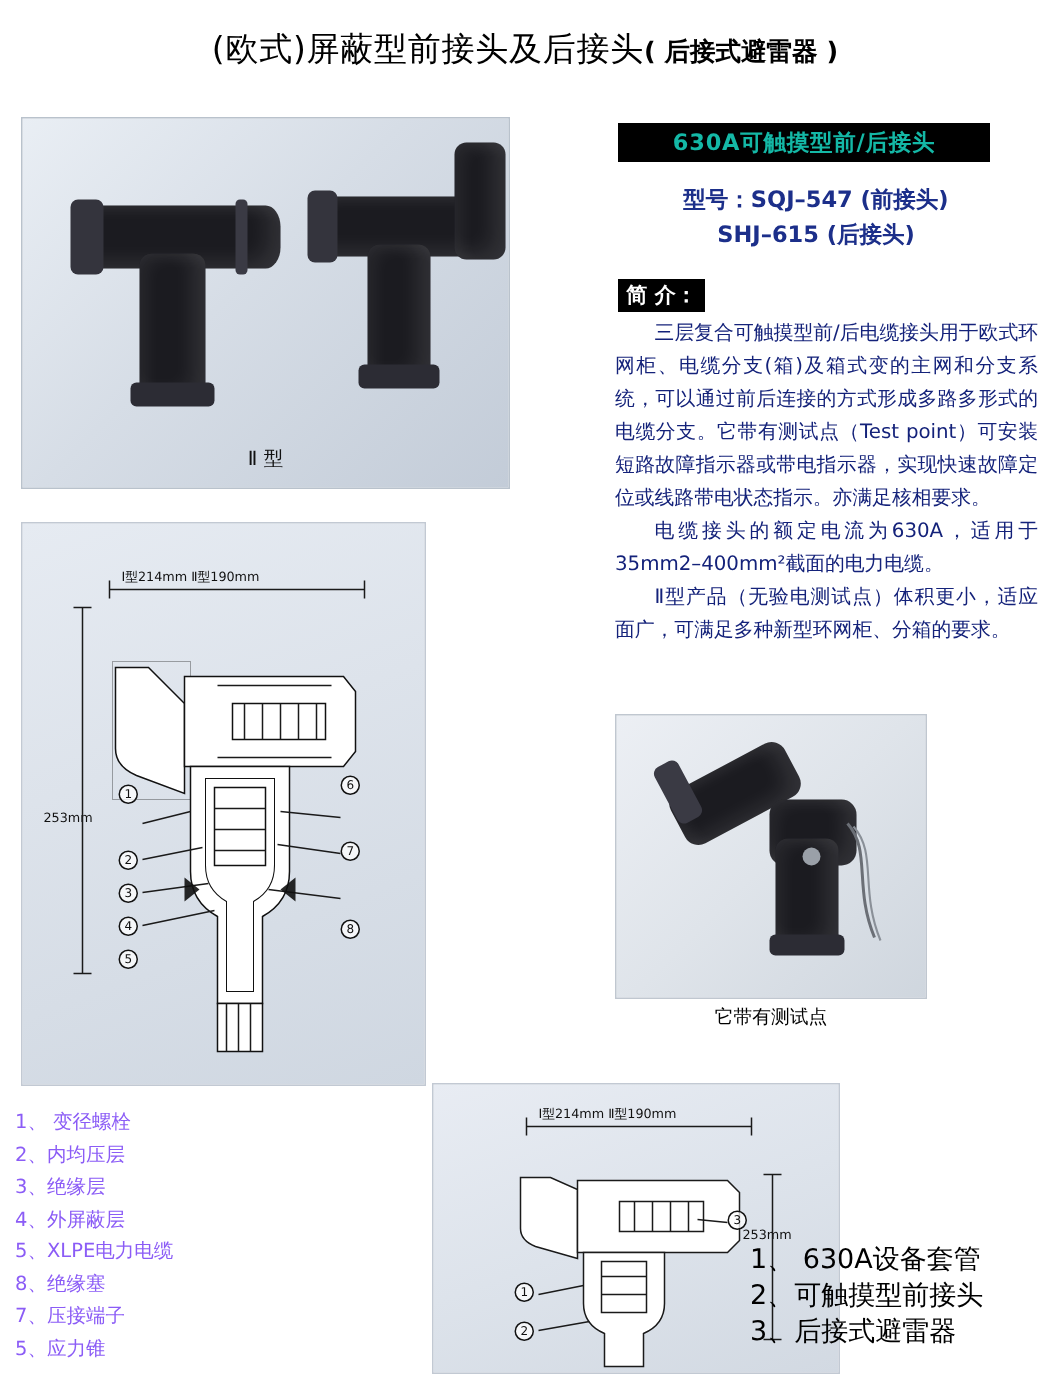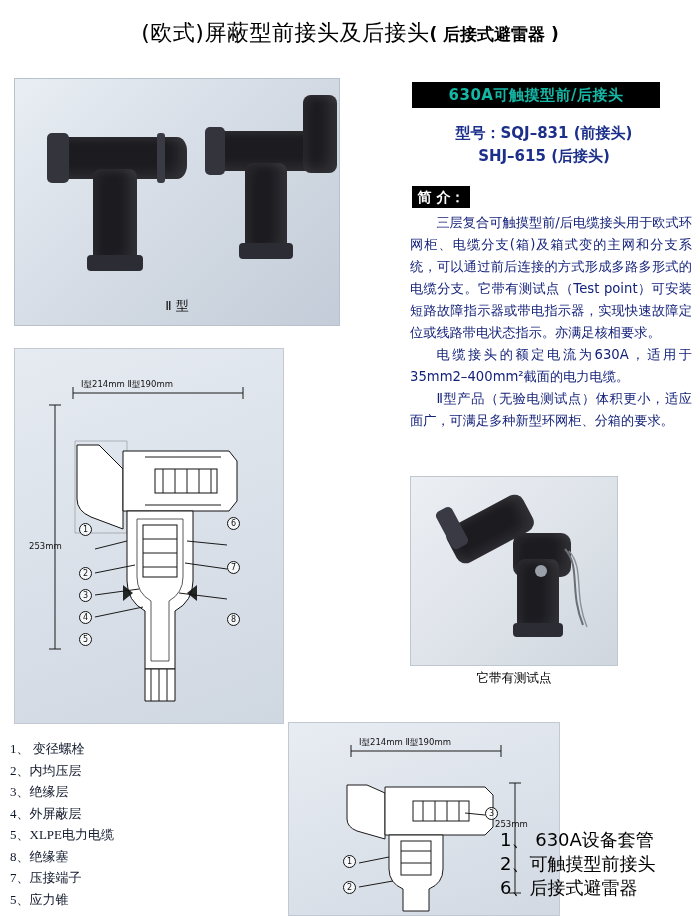--- a/index.html
+++ b/index.html
@@ -101,21 +101,21 @@
   .dim-label { position: absolute; font-size: 8.5px; color: #111; white-space: nowrap; }
   .callout {
     position: absolute; width: 13px; height: 13px; border: 1px solid #111;
     border-radius: 50%; font-size: 8px; line-height: 11px; text-align: center;
     background: rgba(255,255,255,.75); color: #111;
   }
 
   
   .legend-left {
     position: absolute; left: 10px; top: 738px; width: 260px;
-    font-size: 13px; line-height: 21.5px; color: #0f172a; font-family: Liberation Serif, serif;
+    font-size: 13px; line-height: 21.5px; color: #8b5cf6;
   }
   .legend-right {
     position: absolute; left: 500px; top: 828px; width: 200px;
     font-size: 18px; line-height: 24px; color: #000;
   }
 </style>
 </head>
 <body>
 
 <div class="page">
@@ -140,21 +140,21 @@
       <div class="barrel" style="left:96px; top:-6px; width:34px; height:78px; border-radius:8px; transform:rotate(0deg);"></div>
       <div class="barrel" style="left:38px; top:62px; width:42px; height:92px; border-radius:8px;"></div>
       <div class="cap" style="left:32px; top:142px; width:54px; height:16px; border-radius:4px; background:#2c2c34;"></div>
     </div>
     <div class="caption">Ⅱ 型</div>
   </div>
 
   <div class="rt-header">630A可触摸型前/后接头</div>
 
   <div class="model-block">
-    <div>型号：SQJ–831 (前接头)</div>
+    <div>型号：SQJ–547 (前接头)</div>
     <div>SHJ–615 (后接头)</div>
   </div>
 
   <div class="jianjie-tag">简 介：</div>
 
   <div class="body-text">
     <p>三层复合可触摸型前/后电缆接头用于欧式环网柜、电缆分支(箱)及箱式变的主网和分支系统，可以通过前后连接的方式形成多路多形式的电缆分支。它带有测试点（Test point）可安装短路故障指示器或带电指示器，实现快速故障定位或线路带电状态指示。亦满足核相要求。</p>
     <p>电缆接头的额定电流为630A，适用于35mm2–400mm²截面的电力电缆。</p>
     <p>Ⅱ型产品（无验电测试点）体积更小，适应面广，可满足多种新型环网柜、分箱的要求。</p>
   </div>
@@ -281,16 +281,16 @@
     <div>4、外屏蔽层</div>
     <div>5、XLPE电力电缆</div>
     <div>8、绝缘塞</div>
     <div>7、压接端子</div>
     <div>5、应力锥</div>
   </div>
 
   <div class="legend-right">
     <div>1、 630A设备套管</div>
     <div>2、可触摸型前接头</div>
-    <div>6、后接式避雷器</div>
+    <div>3、后接式避雷器</div>
   </div>
 
 </div>
 
 </body></html>

